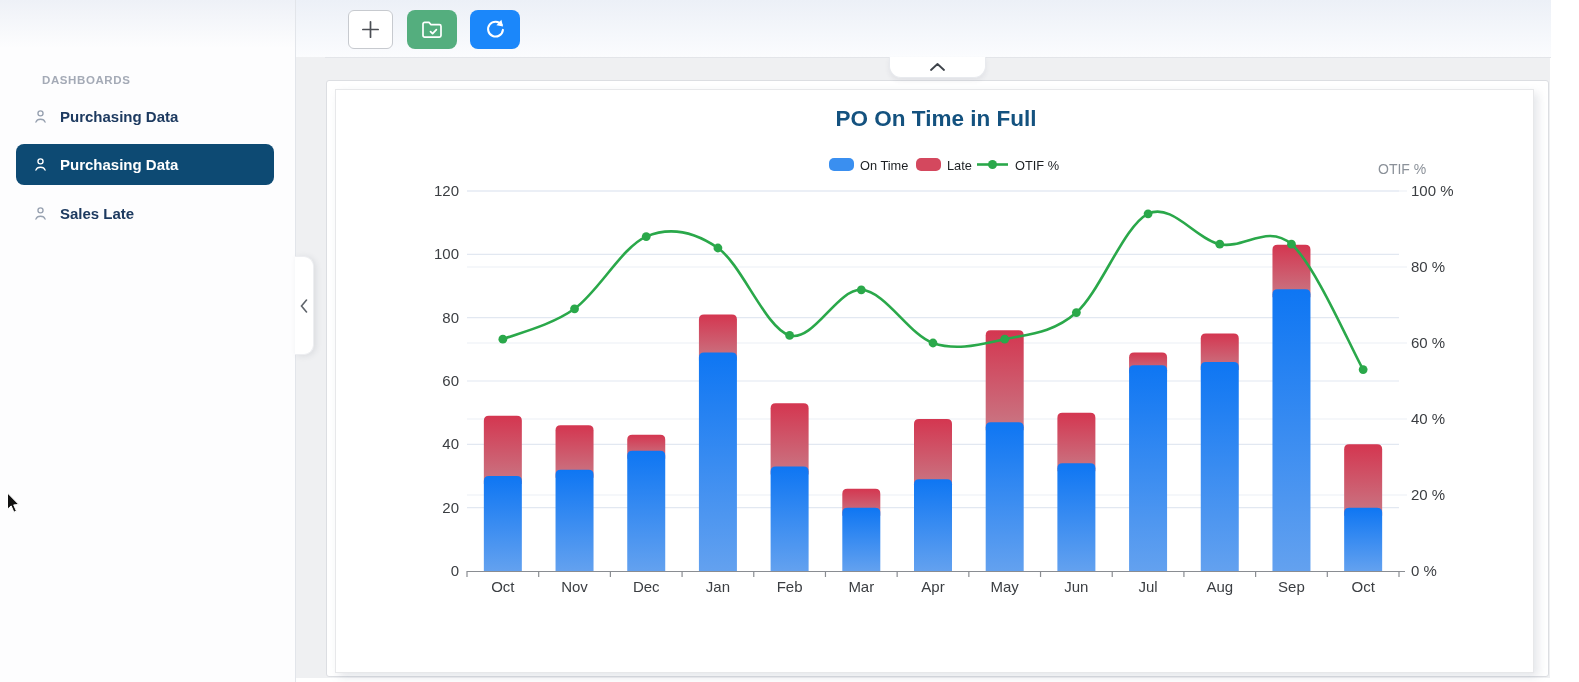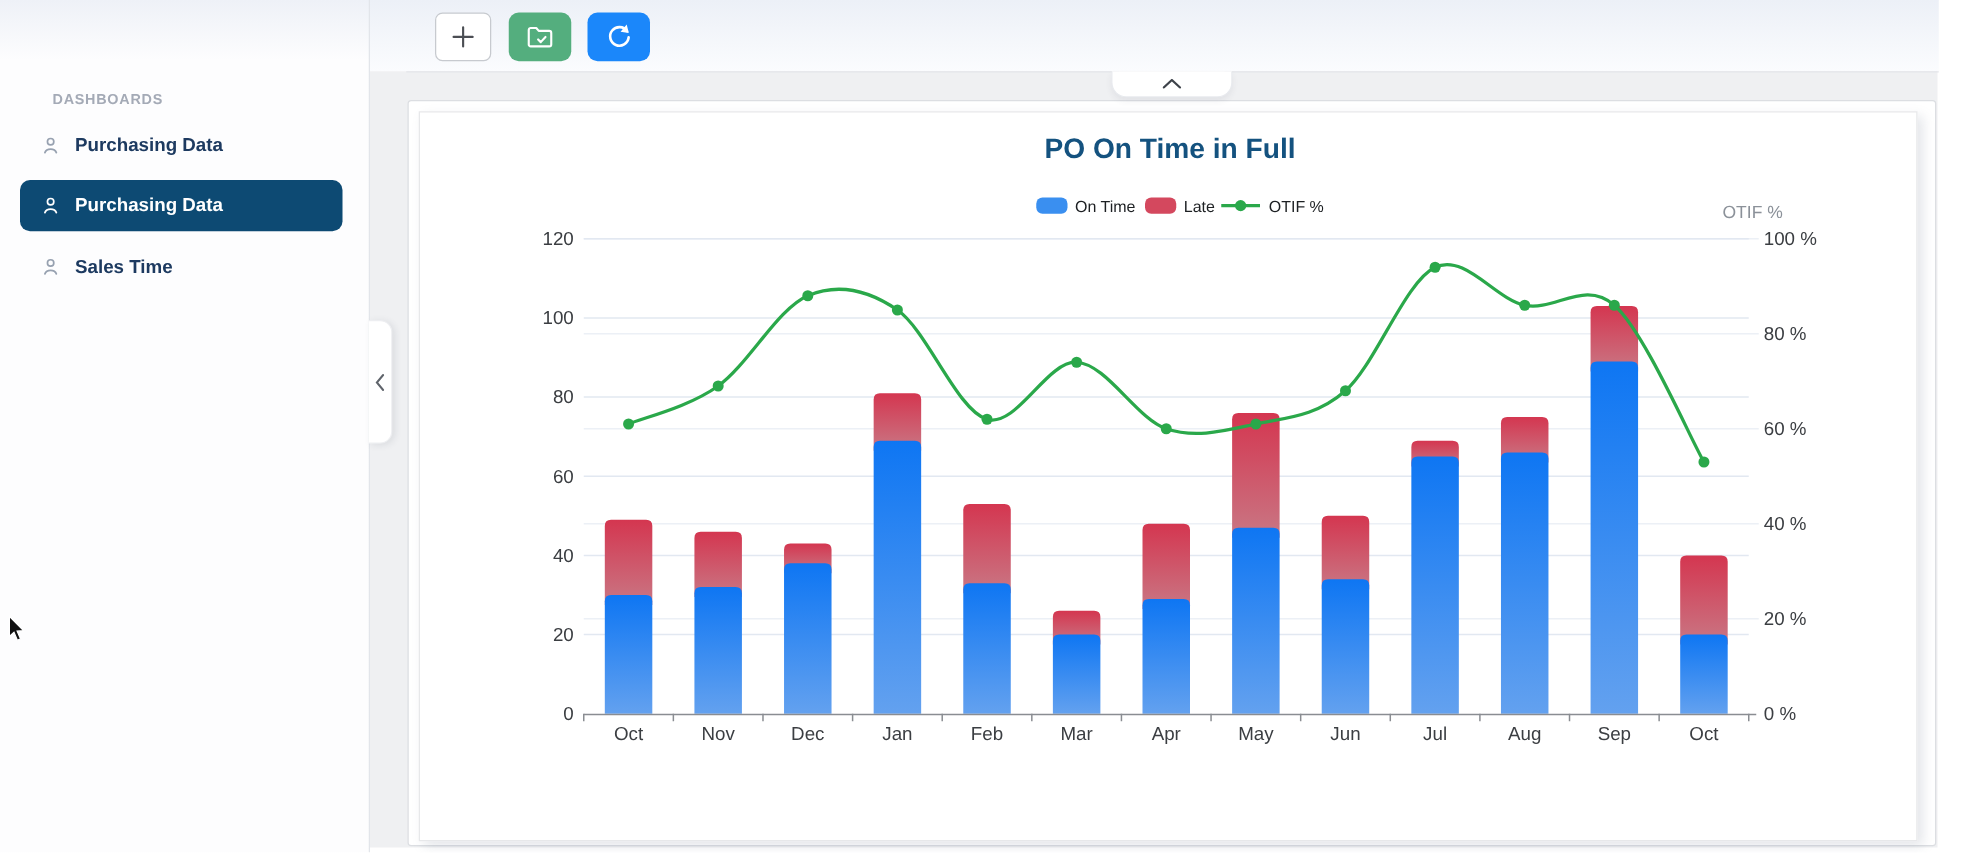--- a/index.html
+++ b/index.html
@@ -87,21 +87,21 @@
     <span>Purchasing Data</span>
   </div>
 
   <div class="nav-item" id="nav2">
     <span class="picon">
       <svg width="17" height="17" viewBox="0 0 20 20" fill="none" stroke="currentColor" stroke-width="1.6" stroke-linecap="round">
         <circle cx="10" cy="6.3" r="3"></circle>
           <path d="M4.6 16.6 a5.6 4.6 0 0 1 10.8 0"></path>
       </svg>
     </span>
-    <span>Sales Time</span>
+    <span>Sales Late</span>
   </div>
 </aside>
 
 <div class="collapse-handle">
   <svg width="8" height="14" viewBox="0 0 8 14">
     <polyline points="6.5,1 1.5,7 6.5,13" fill="none" stroke="#5f646b" stroke-width="1.6" stroke-linecap="round"></polyline>
   </svg>
 </div>
 
 <div class="toolbar-btn" id="btn-add">

